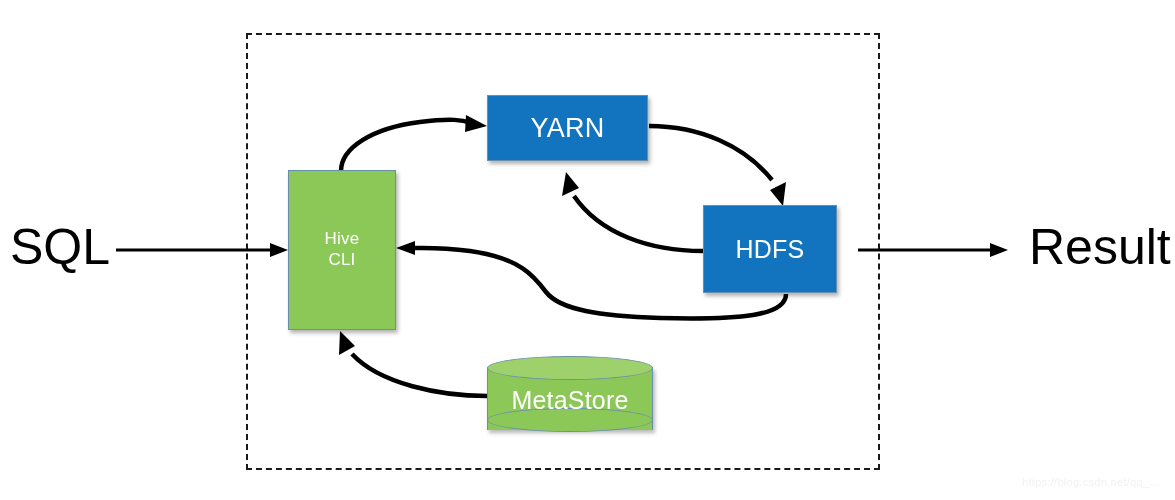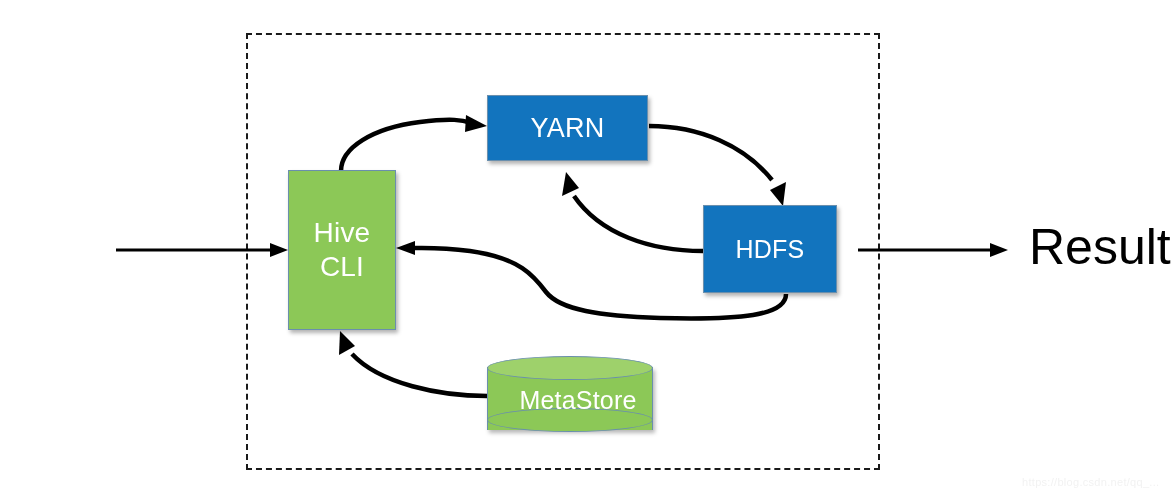--- a/index.html
+++ b/index.html
@@ -55,21 +55,21 @@
     margin-top: 12px;
   }
   #node-hdfs {
     left: 703px; top: 205px;
     width: 134px; height: 88px;
     font-size: 25px;
   }
   #node-hivecli {
     left: 288px; top: 170px;
     width: 108px; height: 160px;
-    font-size: 28px;
+    font-size: 17px;
   }
 
   
   .cylinder {
     position: absolute;
     left: 487px;
     top: 356px;
     width: 166px;
     height: 85px;
   }
@@ -99,21 +99,21 @@
     left: 0; top: 0px;
     width: 100%;
     height: 24px;
     border-radius: 50%;
     background: #9ed16b;
     border: 1.5px solid #6a8fad;
     box-sizing: border-box;
   }
   .cyl-label {
     position: absolute;
-    left: 8px; top: 22px;
+    left: 0; top: 22px;
     width: 100%;
     height: 44px;
     display: flex;
     align-items: center;
     justify-content: center;
     color: #ffffff;
     font-size: 25px;
     letter-spacing: 0.2px;
     z-index: 3;
   }
@@ -213,18 +213,19 @@
   <div id="node-hivecli" class="node green">Hive
 CLI</div>
 
   <div class="cylinder">
     <div class="cyl-body"></div>
     <div class="cyl-bottom"></div>
     <div class="cyl-top"></div>
     <div class="cyl-label">MetaStore</div>
   </div>
 
+  <div id="label-sql" class="endpoint-label">SQL</div>
 
   <div id="label-result" class="endpoint-label">Result</div>
 
   <div class="watermark">https://blog.csdn.net/qq_...</div>
 
 </div>
 
 </body></html>

